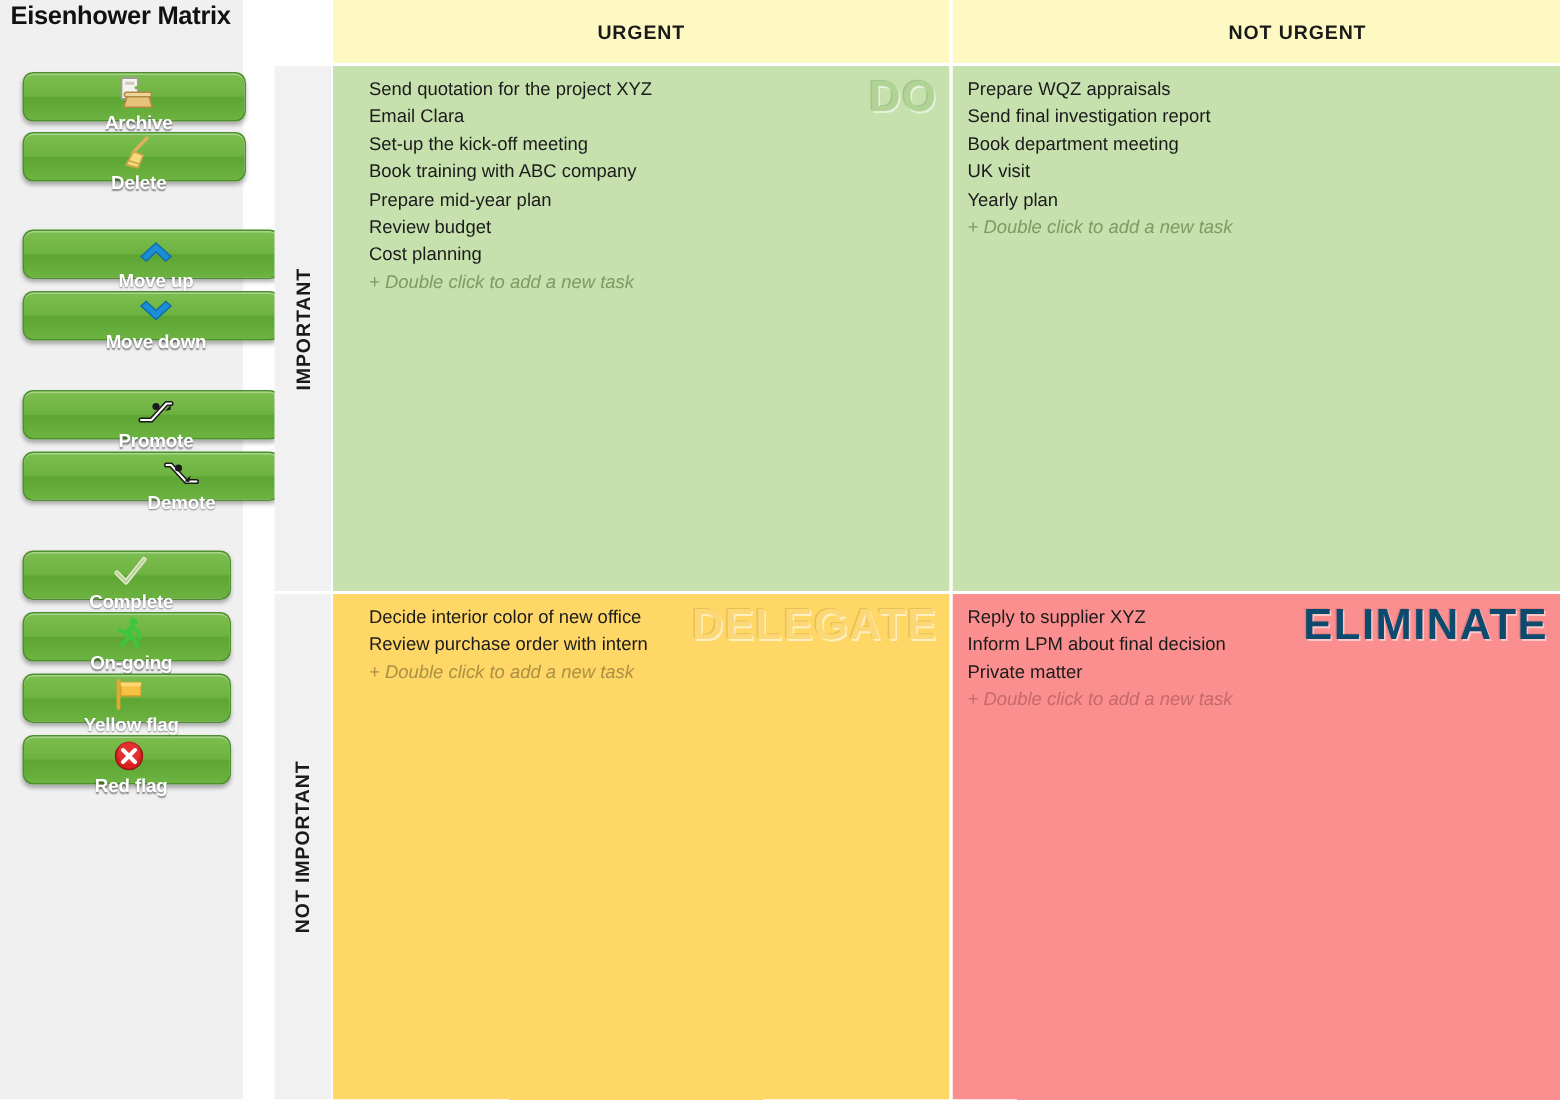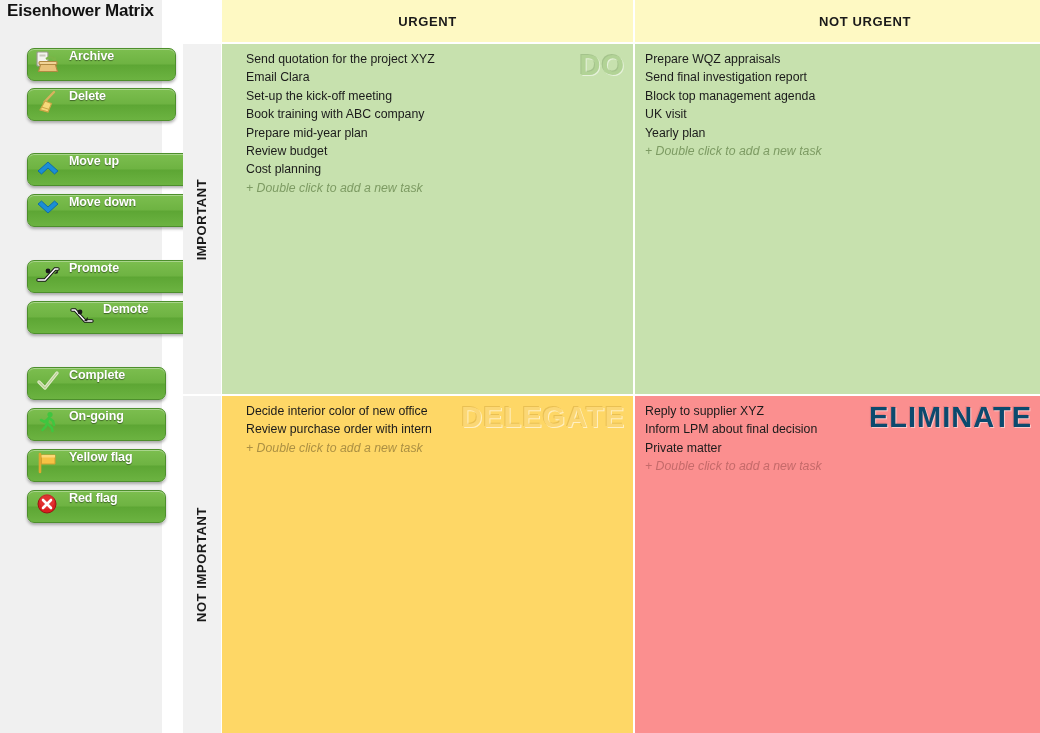--- a/index.html
+++ b/index.html
@@ -17,28 +17,29 @@
     width: 163px; height: 733px;
     background: #f0f0f0;
     border-right: 1px solid #ffffff;
   }
   #app-title {
     position: absolute; left: 7px; top: 1px;
     font-size: 17px; font-weight: bold; color: #111111;
     letter-spacing: -0.2px; white-space: nowrap;
   }
   .btn {
-    position: absolute; left: 27px;
+    position: absolute; left: 15px;
     height: 33px; width: 139px;
     border-radius: 7px;
     background: linear-gradient(to bottom, #7cbe4f 0%, #6eb342 48%, #5da634 52%, #6cb341 100%);
     border: 1px solid #4d8f2c;
     box-shadow: 0 2px 3px rgba(0,0,0,0.30), inset 0 1px 0 rgba(255,255,255,0.35);
-    display: flex; align-items: flex-start;
+    display: flex; align-items: center;
     cursor: pointer;
+    flex-direction: column;
   }
   .btn .ic {
     width: 30px; height: 26px; margin-left: 5px;
     display: flex; align-items: center; justify-content: center;
     flex: 0 0 auto;
   }
   .btn .lbl {
     color: #ffffff; font-size: 12.5px; font-weight: bold;
     text-shadow: 0 1px 1px rgba(0,0,0,0.45);
     margin-left: 6px; white-space: nowrap;
@@ -263,21 +264,21 @@
         <div class="task">Review budget</div>
         <div class="task">Cost planning</div>
         <div class="addnew">+ Double click to add a new task</div>
       </div>
     </div>
 
     <div class="quad" id="q-decide">
       <div class="tasks" style="padding-left:10px;">
         <div class="task">Prepare WQZ appraisals</div>
         <div class="task">Send final investigation report</div>
-        <div class="task">Block top management agenda</div>
+        <div class="task">Book department meeting</div>
         <div class="task">UK visit</div>
         <div class="task">Yearly plan</div>
         <div class="addnew">+ Double click to add a new task</div>
       </div>
     </div>
 
     <div class="quad" id="q-delegate">
       <div class="qtag" id="tag-delegate">DELEGATE</div>
       <div class="tasks">
         <div class="task">Decide interior color of new office</div>

